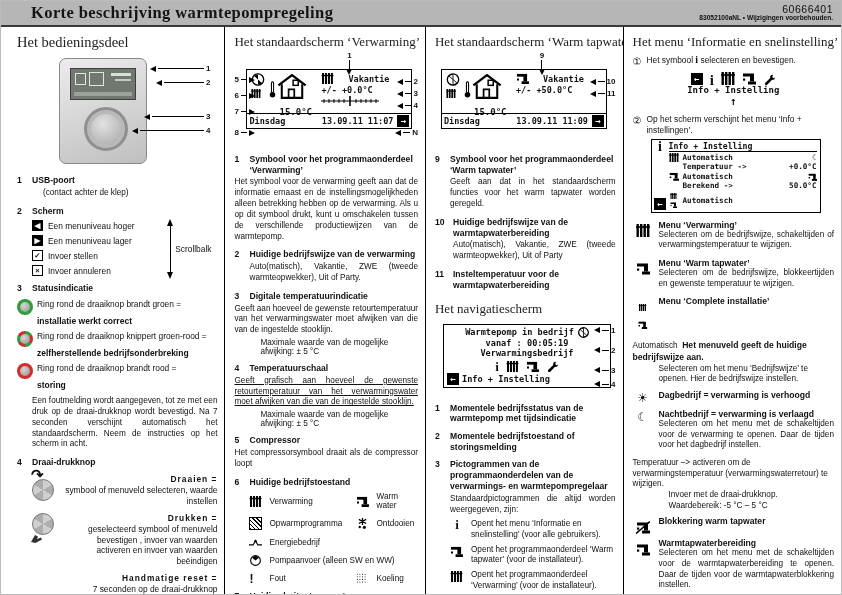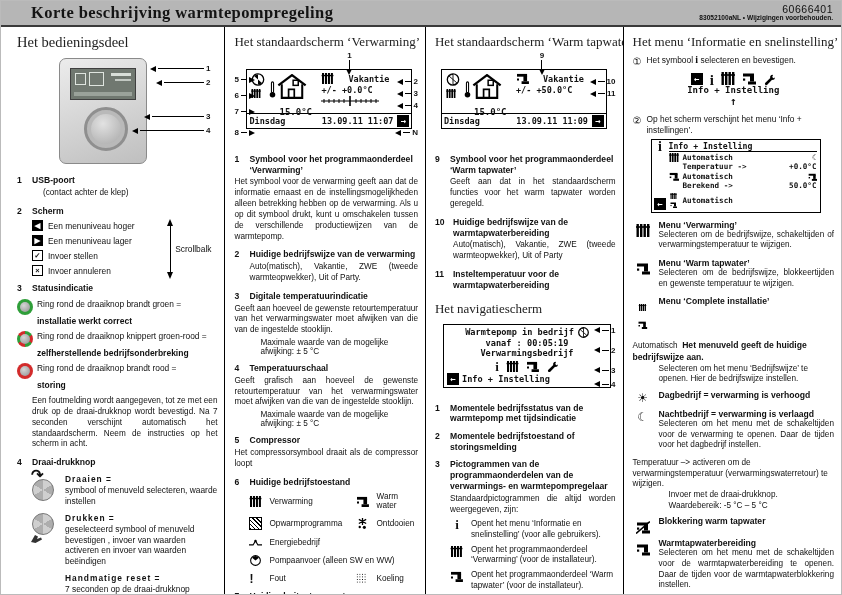--- a/index.html
+++ b/index.html
@@ -65,21 +65,21 @@
   .schermblock{position:relative;}
   
   .strow{display:flex;align-items:flex-start;gap:4px;font-size:8.4px;margin-top:5px;line-height:1.25;}
   .stres{font-size:8.5px;font-weight:bold;margin:1px 2px 0 20px;}
   
   .krow{display:flex;gap:8px;margin:6px 0 0 14px;}
   .kico{position:relative;width:26px;height:26px;flex:none;}
   .kico .kc{position:absolute;left:1px;top:5px;width:20px;height:20px;border-radius:50%;border:1px solid #777;background:conic-gradient(#cfcfcf 0 60deg,#adadad 60deg 120deg,#cfcfcf 120deg 180deg,#adadad 180deg 240deg,#cfcfcf 240deg 300deg,#adadad 300deg 360deg);}
   .kico .rot{position:absolute;left:0;top:-8px;font-size:15px;font-weight:bold;}
   .kico .hand{position:absolute;left:-2px;bottom:-4px;width:16px;height:16px;}
-  .ktxt{font-size:8.4px;line-height:1.3;}
+  .ktxt{font-size:8.4px;line-height:1.3;text-align:right;}
   .ktxt b{letter-spacing:1px;}
   
   .figwrap{position:relative;margin:0 0 4px;}
   .lcd{border:1.5px solid #000;background:#fff;font-family:"DejaVu Sans Mono",monospace;font-weight:bold;}
   .lcdA{position:absolute;width:164px;}
   .lcd-main{display:flex;padding:3px 4px 1px;height:43px;box-sizing:border-box;}
   .lcd-colL{display:flex;flex-direction:column;gap:3px;width:18px;}
   .lcd-house{position:relative;width:52px;}
   .lcd-house .th{position:absolute;left:0;top:8px;}
   .lcd-house .hh{position:absolute;left:8px;top:1px;}
@@ -383,21 +383,21 @@
           <span class="n">3</span>
           <span>Digitale temperatuurindicatie</span>
         </div>
       <p class="body" style="margin-left:0;">Geeft aan hoeveel de gewenste retourtemperatuur van het verwarmingswater moet afwijken van die van de ingestelde stooklijn.</p>
       <div class="maxline">Maximale waarde van de mogelijke afwijking: ± 5 °C</div>
 
       <div class="sh">
           <span class="n">4</span>
           <span>Temperatuurschaal</span>
         </div>
-      <p class="body" style="margin-left:0;">Geeft grafisch aan hoeveel de gewenste retourtemperatuur van het verwarmingswater moet afwijken van die van de ingestelde stooklijn.</p>
+      <p class="body" style="margin-left:0;text-decoration:underline;">Geeft grafisch aan hoeveel de gewenste retourtemperatuur van het verwarmingswater moet afwijken van die van de ingestelde stooklijn.</p>
       <div class="maxline">Maximale waarde van de mogelijke afwijking: ± 5 °C</div>
 
       <div class="sh">
           <span class="n">5</span>
           <span>Compressor</span>
         </div>
       <p class="body" style="margin-left:0;">Het compressorsymbool draait als de compressor loopt</p>
 
       <div class="sh">
           <span class="n">6</span>
@@ -612,37 +612,37 @@
           <span class="n">3</span>
           <span>Pictogrammen van de programmaonderdelen van de verwarmings- en warmtepompregelaar</span>
         </div>
       <p class="body">Standaardpictogrammen die altijd worden weergegeven, zijn:</p>
 
       <div class="prow">
           <span class="pi"><span class="i-info">i</span></span>
           <span>Opent het menu ‘Informatie en snelinstelling’ (voor alle gebruikers).</span>
         </div>
       <div class="prow">
+          <span class="pi"><svg class="i12" viewBox="0 0 14 12">
+              <rect x="1" y="1" width="11" height="3"></rect>
+              <rect x="8" y="3" width="4" height="6"></rect>
+              <rect x="6" y="9" width="8" height="3"></rect>
+              <rect x="1" y="6" width="2.2" height="2.2"></rect>
+            </svg></span>
+          <span>Opent het programmaonderdeel ‘Warm tapwater’ (voor de installateur).</span>
+        </div>
+      <div class="prow">
           <span class="pi"><svg class="i12" viewBox="0 0 14 13">
               <rect x="0" y="2.2" width="14" height="1.6"></rect>
               <rect x="0.5" y="0" width="2.4" height="13"></rect>
               <rect x="4" y="0" width="2.4" height="13"></rect>
               <rect x="7.5" y="0" width="2.4" height="13"></rect>
               <rect x="11" y="0" width="2.4" height="13"></rect>
             </svg></span>
           <span>Opent het programmaonderdeel ‘Verwarming’ (voor de installateur).</span>
-        </div>
-      <div class="prow">
-          <span class="pi"><svg class="i12" viewBox="0 0 14 12">
-              <rect x="1" y="1" width="11" height="3"></rect>
-              <rect x="8" y="3" width="4" height="6"></rect>
-              <rect x="6" y="9" width="8" height="3"></rect>
-              <rect x="1" y="6" width="2.2" height="2.2"></rect>
-            </svg></span>
-          <span>Opent het programmaonderdeel ‘Warm tapwater’ (voor de installateur).</span>
         </div>
 
     </div>
 
     <div class="c c4">
       <h2>Het menu ‘Informatie en snelinstelling’</h2>
 
       <div class="step">
         <span class="sn">①</span>
         <span><span>Het symbool</span> <span class="i-info" style="font-size:10px;">i</span> <span>selecteren en bevestigen.</span></span>

